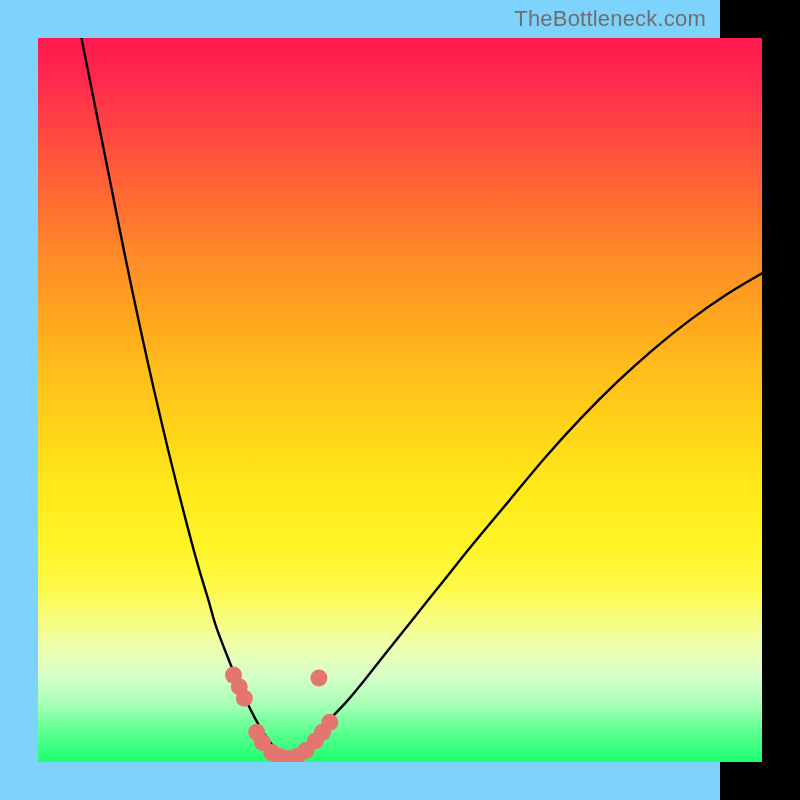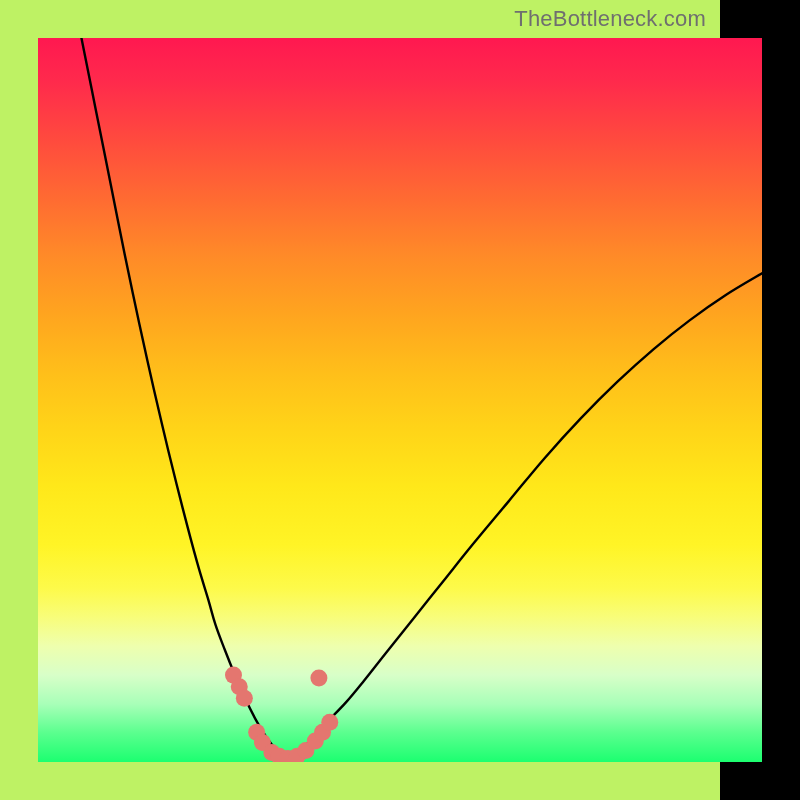--- a/index.html
+++ b/index.html
@@ -10,21 +10,21 @@
     overflow: hidden;
     background: #000;
     font-family: Arial, Helvetica, sans-serif;
   }
   .frame {
     position: absolute;
     left: 0;
     top: 0;
     width: 720px;
     height: 800px;
-    background: #bef264;
+    background: #7dd3fc;
   }
   .plot-area {
     position: absolute;
     left: 38px;
     top: 38px;
     width: 724px;
     height: 724px;
     overflow: hidden;
   }
   .gradient {

